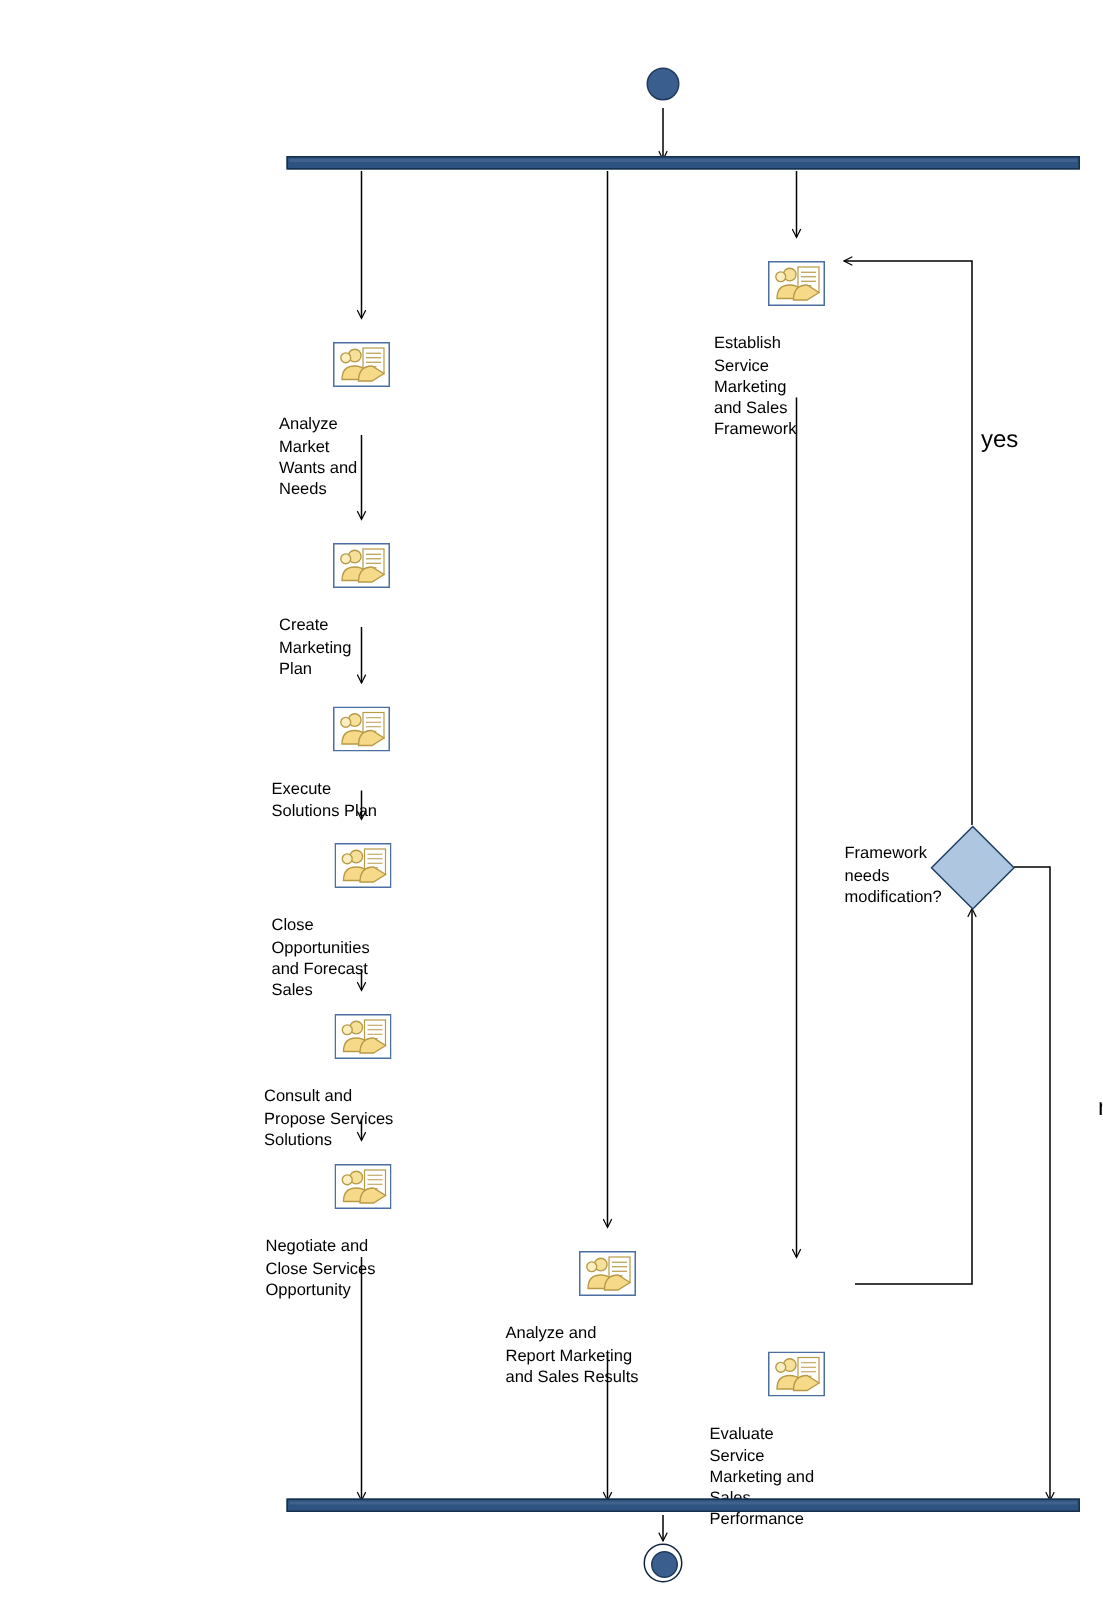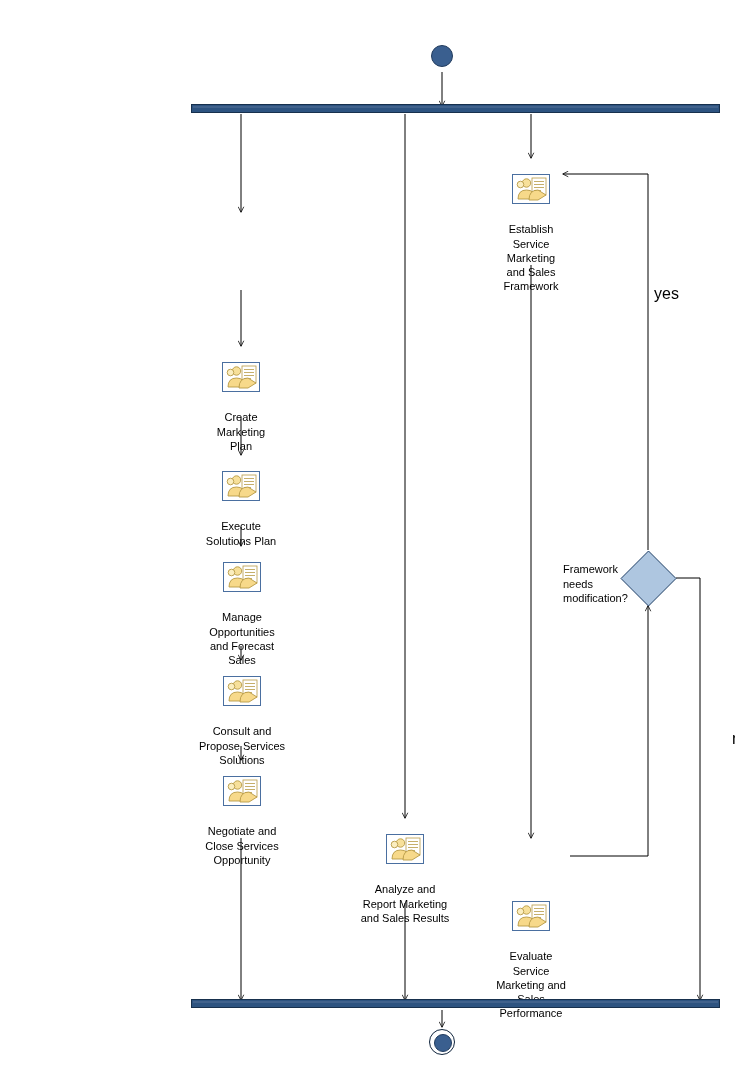--- a/index.html
+++ b/index.html
@@ -22,21 +22,21 @@
   #edges {
     position: absolute;
     left: 0;
     top: 0;
     width: 735px;
     height: 1077px;
     pointer-events: none;
   }
   .node {
     position: absolute;
-    text-align: center;
+    text-align: left;
     font-size: 11px;
     line-height: 14.2px;
     color: #000000;
     white-space: pre-line;
   }
   .node-icon {
     margin: 0 auto 4px auto;
     width: 38px;
     height: 30px;
     display: block;
@@ -151,20 +151,40 @@
       <line x1="442" y1="1010" x2="442" y2="1027" marker-end="url(#arrow-generic)"></line>
     </g>
   </svg>
 
   <div class="initial-node" style="left:431px; top:45px;"></div>
 
   <div class="bar" style="left:191px; top:104px; width:529px; height:9px;">
     <span class="bar-hl"></span>
   </div>
 
+  <div class="node" style="left:186px; top:214px; width:110px;">
+    <svg class="node-icon" viewBox="0 0 38 30">
+      <rect x="0.5" y="0.5" width="37" height="29" fill="#ffffff" stroke="#4a6fa0" stroke-width="1"></rect>
+      <rect x="20" y="4" width="14" height="17" fill="#ffffff" stroke="#b79a45" stroke-width="0.8"></rect>
+      <g stroke="#b79a45" stroke-width="0.8">
+        <line x1="22" y1="7.5" x2="32" y2="7.5"></line>
+        <line x1="22" y1="10.5" x2="32" y2="10.5"></line>
+        <line x1="22" y1="13.5" x2="32" y2="13.5"></line>
+        <line x1="22" y1="16.5" x2="29" y2="16.5"></line>
+      </g>
+      <circle cx="14.5" cy="9" r="4.2" fill="#f7e09a" stroke="#b79a45" stroke-width="0.9"></circle>
+      <path d="M 6 25 q 0 -9 8.5 -9 q 8.5 0 8.5 9 z" fill="#f7d98a" stroke="#b79a45" stroke-width="0.9"></path>
+      <circle cx="8.5" cy="10.5" r="3.3" fill="#fbeec0" stroke="#b79a45" stroke-width="0.9"></circle>
+      <path d="M 17 26 q 0 -10 9 -10 l 8 5 l -8 5 z" fill="#f7d98a" stroke="#b79a45" stroke-width="0.9"></path>
+    </svg>
+    <span class="node-label">Analyze
+Market
+Wants and
+Needs</span>
+  </div>
 
   <div class="node" style="left:186px; top:348px; width:110px;">
     <svg class="node-icon" viewBox="0 0 38 30">
       <rect x="0.5" y="0.5" width="37" height="29" fill="#ffffff" stroke="#4a6fa0" stroke-width="1"></rect>
       <rect x="20" y="4" width="14" height="17" fill="#ffffff" stroke="#b79a45" stroke-width="0.8"></rect>
       <g stroke="#b79a45" stroke-width="0.8">
         <line x1="22" y1="7.5" x2="32" y2="7.5"></line>
         <line x1="22" y1="10.5" x2="32" y2="10.5"></line>
         <line x1="22" y1="13.5" x2="32" y2="13.5"></line>
         <line x1="22" y1="16.5" x2="29" y2="16.5"></line>
@@ -206,21 +226,21 @@
         <line x1="22" y1="7.5" x2="32" y2="7.5"></line>
         <line x1="22" y1="10.5" x2="32" y2="10.5"></line>
         <line x1="22" y1="13.5" x2="32" y2="13.5"></line>
         <line x1="22" y1="16.5" x2="29" y2="16.5"></line>
       </g>
       <circle cx="14.5" cy="9" r="4.2" fill="#f7e09a" stroke="#b79a45" stroke-width="0.9"></circle>
       <path d="M 6 25 q 0 -9 8.5 -9 q 8.5 0 8.5 9 z" fill="#f7d98a" stroke="#b79a45" stroke-width="0.9"></path>
       <circle cx="8.5" cy="10.5" r="3.3" fill="#fbeec0" stroke="#b79a45" stroke-width="0.9"></circle>
       <path d="M 17 26 q 0 -10 9 -10 l 8 5 l -8 5 z" fill="#f7d98a" stroke="#b79a45" stroke-width="0.9"></path>
     </svg>
-    <span class="node-label">Manage
+    <span class="node-label">Close
 Opportunities
 and Forecast
 Sales</span>
   </div>
 
   <div class="node" style="left:176px; top:662px; width:132px;">
     <svg class="node-icon" viewBox="0 0 38 30">
       <rect x="0.5" y="0.5" width="37" height="29" fill="#ffffff" stroke="#4a6fa0" stroke-width="1"></rect>
       <rect x="20" y="4" width="14" height="17" fill="#ffffff" stroke="#b79a45" stroke-width="0.8"></rect>
       <g stroke="#b79a45" stroke-width="0.8">

